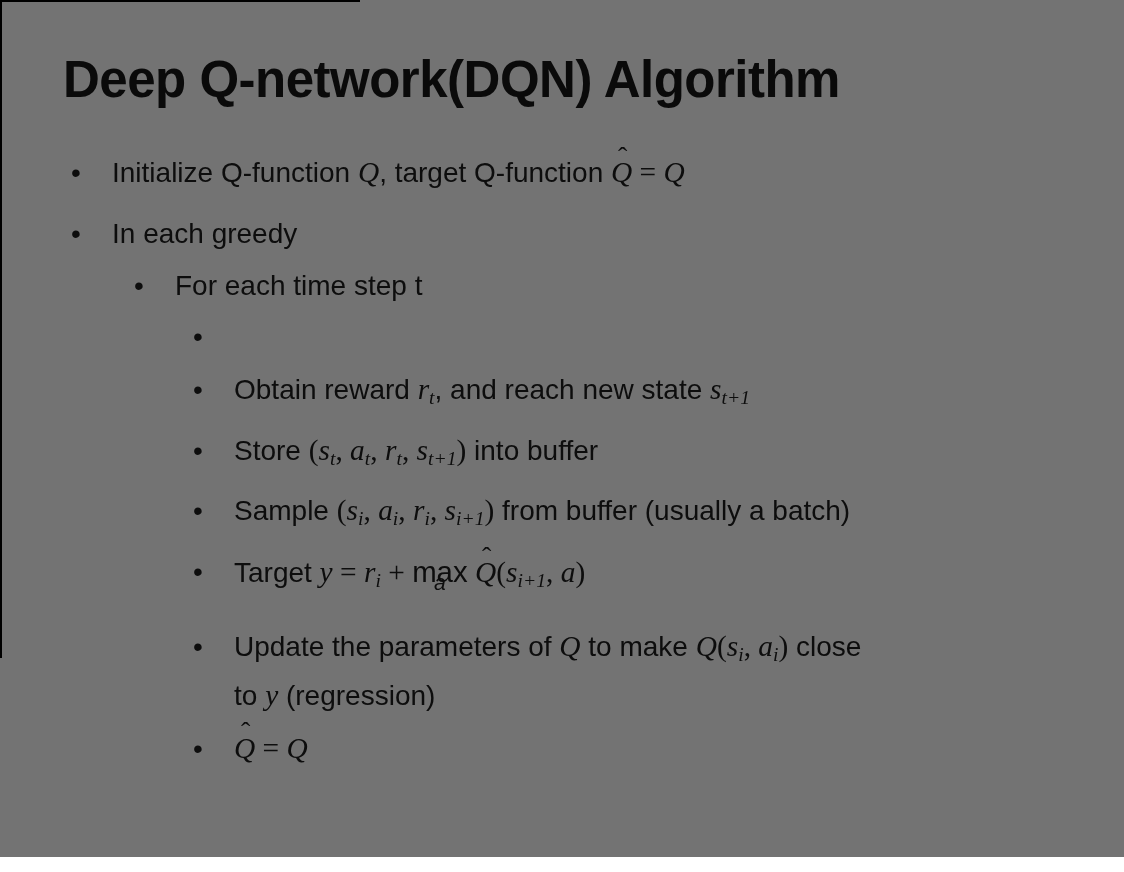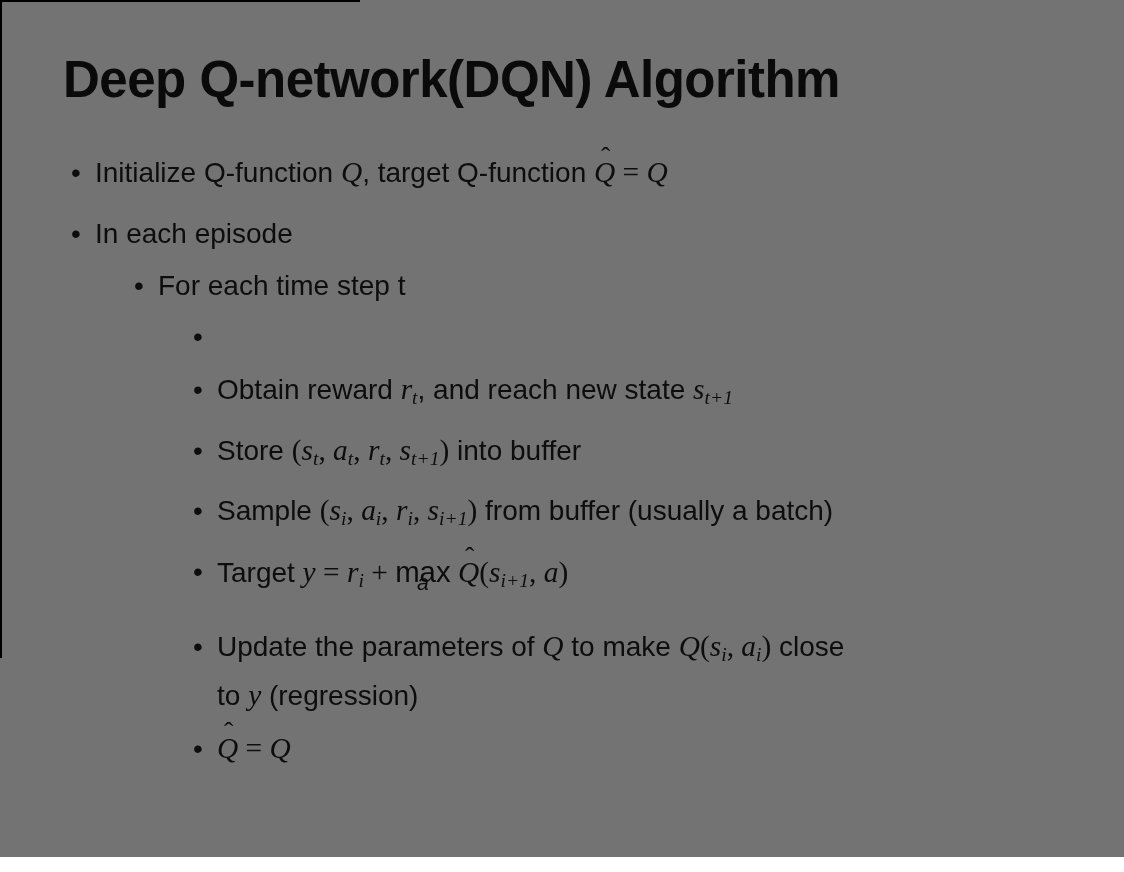--- a/index.html
+++ b/index.html
@@ -20,21 +20,21 @@
     font-size:51px;font-weight:700;letter-spacing:-0.5px;
     color:#0a0a0a;white-space:nowrap;
   }
 
   #content{position:absolute;left:0;top:152px;width:1080px;font-size:28px;line-height:41px;}
   .b{display:flex;align-items:flex-start;margin-bottom:12px;}
   .b.lvl1{padding-left:71px;}
   .b.lvl2{padding-left:134px;}
   .b.lvl3{padding-left:193px;}
   .b .dot{flex:none;width:24px;}
-  .b .txt{flex:1 1 auto;}
+  .b .txt{flex:1 1 auto;margin-left:17px;}
   .b.mb20{margin-bottom:20px;}
   .b.mb11{margin-bottom:11px;}
   .b.mb10{margin-bottom:10px;}
   .b.has-under{margin-bottom:25px;}
 
   
   .mi{font-family:"Liberation Serif",serif;font-style:italic;font-size:1.05em;}
   .mm{font-family:"Liberation Serif",serif;font-size:1.05em;}
   .msub{font-family:"Liberation Serif",serif;font-style:italic;font-size:0.70em;vertical-align:-0.24em;}
   .mhat{font-family:"Liberation Serif",serif;font-style:italic;font-size:1.05em;display:inline-block;position:relative;}
@@ -50,21 +50,21 @@
   <div class="edge-left"></div>
   <div class="edge-top"></div>
   <h1 id="title">Deep Q-network(DQN) Algorithm</h1>
   <div id="content">
       <div class="b lvl1 mb20">
         <span class="dot">•</span>
         <span class="txt"><span class="tp">Initialize Q-function </span><span class="mi">Q</span><span class="tp">, target Q-function </span><span class="mhat"><span class="hat">ˆ</span>Q</span><span class="mm"> = </span><span class="mi">Q</span></span>
       </div>
       <div class="b lvl1 mb11">
         <span class="dot">•</span>
-        <span class="txt"><span class="tp">In each episode</span></span>
+        <span class="txt"><span class="tp">In each greedy</span></span>
       </div>
       <div class="b lvl2 mb10">
         <span class="dot">•</span>
         <span class="txt"><span class="tp">For each time step t</span></span>
       </div>
       <div class="b lvl3">
         <span class="dot">•</span>
       </div>
       <div class="b lvl3">
         <span class="dot">•</span>

